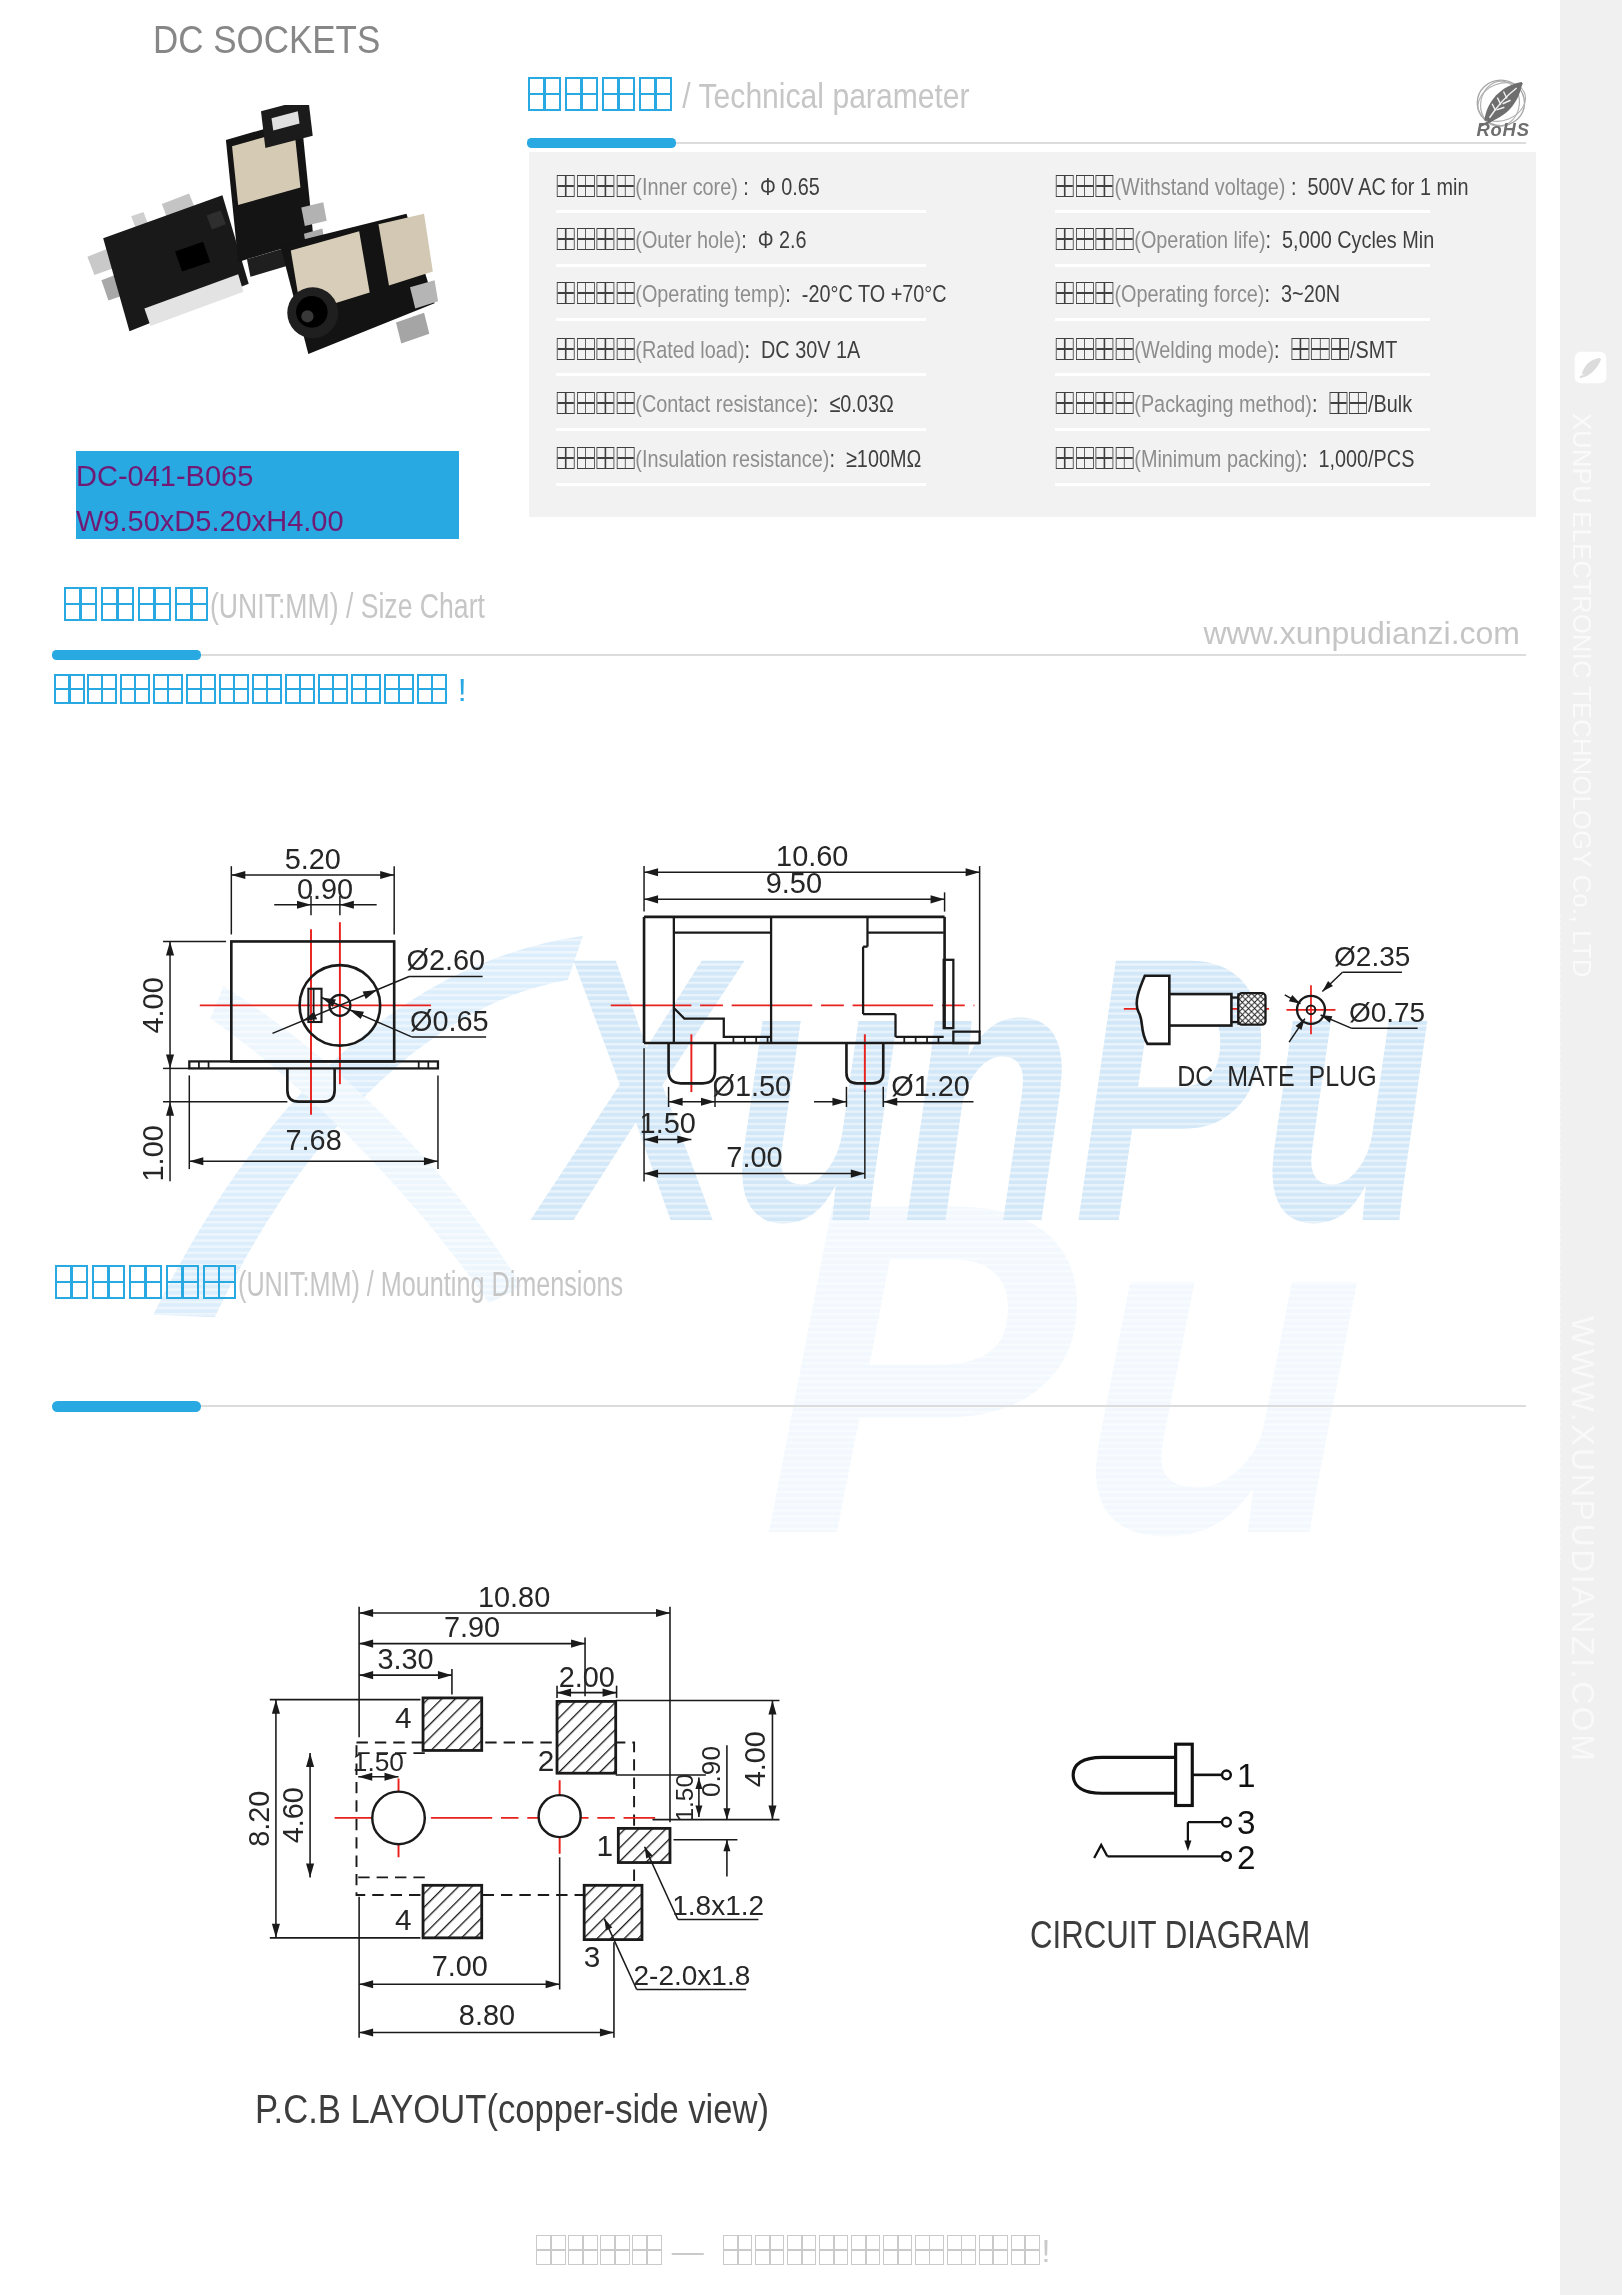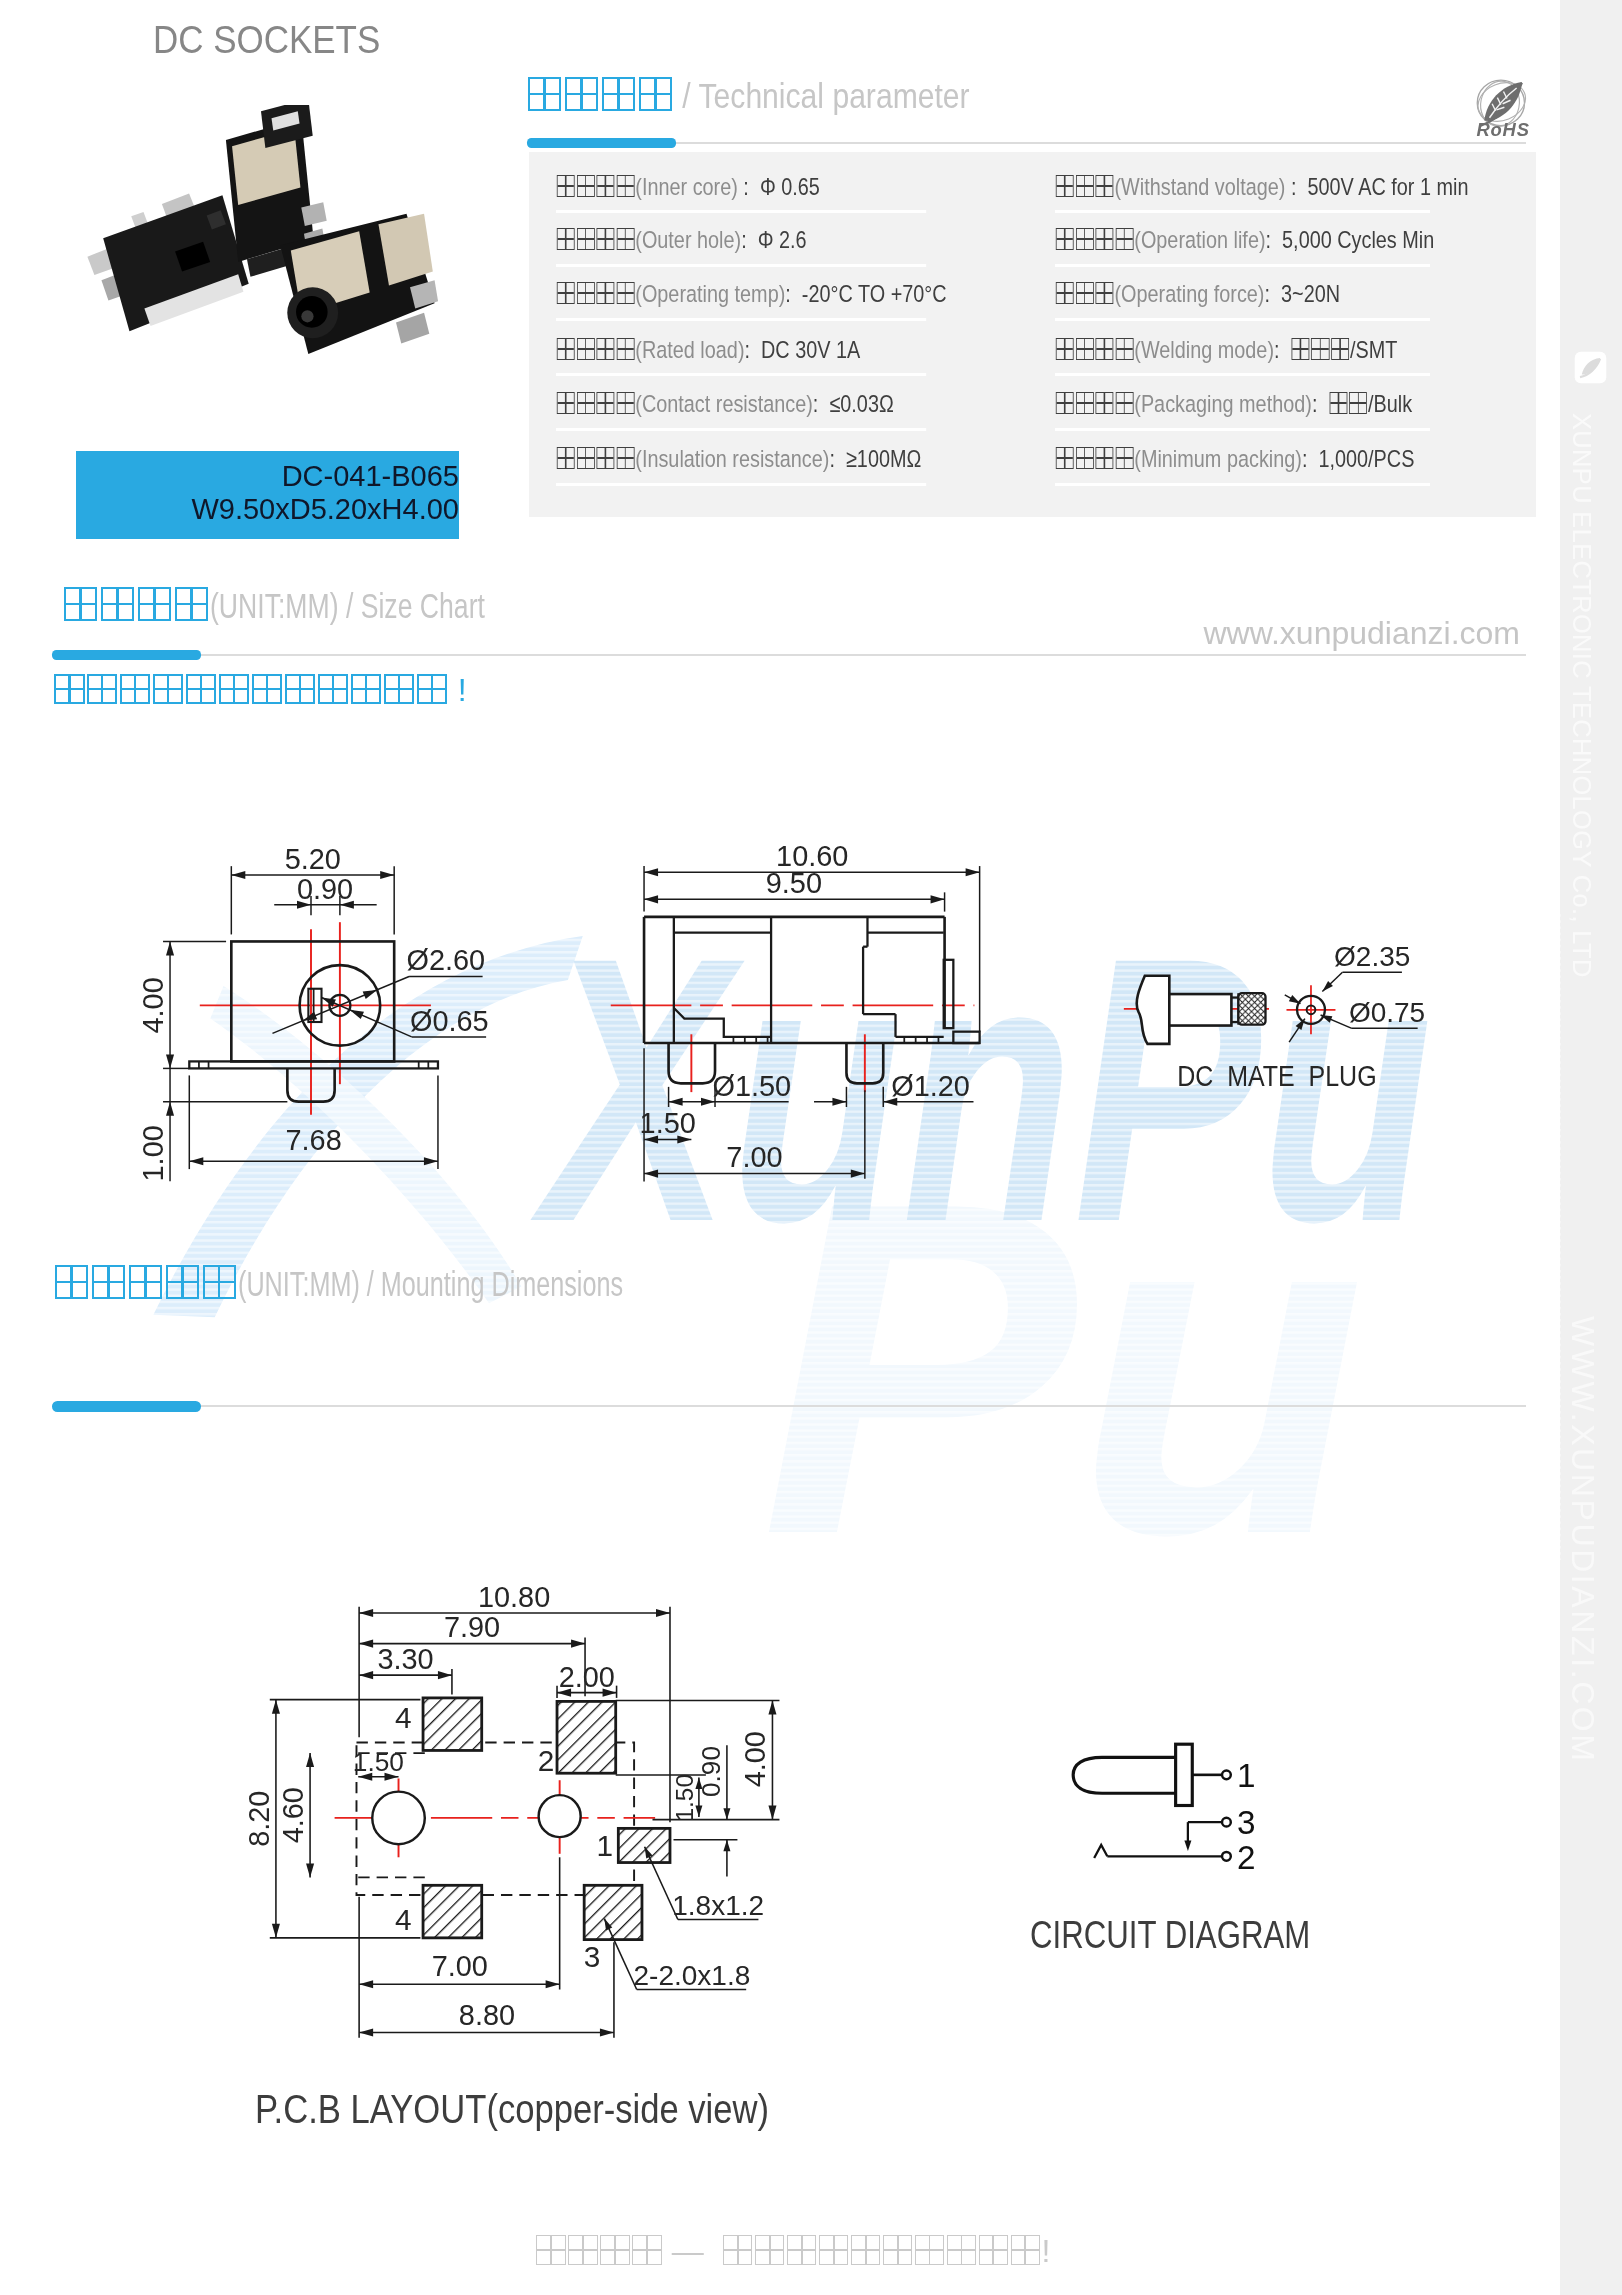--- a/index.html
+++ b/index.html
@@ -90,23 +90,23 @@
 <div class="a" style="transform:scaleX(.81);transform-origin:left top;left:1055px;top:264px;width:463px;height:2.6px;background:#ffffff"></div>
 <div class="a zh" style="transform:scaleX(.81);transform-origin:left top;left:1055px;top:280px;font-size:24.5px;color:#3f3f3f;white-space:nowrap"><i></i><i></i><i></i><span style="color:#8d8d8d">(Operating force)</span>:&nbsp;&nbsp;3~20N</div>
 <div class="a" style="transform:scaleX(.81);transform-origin:left top;left:1055px;top:318px;width:463px;height:2.6px;background:#ffffff"></div>
 <div class="a zh" style="transform:scaleX(.81);transform-origin:left top;left:1055px;top:336px;font-size:24.5px;color:#3f3f3f;white-space:nowrap"><i></i><i></i><i></i><i></i><span style="color:#8d8d8d">(Welding mode)</span>:&nbsp;&nbsp;<span><i></i><i></i><i></i></span>/SMT</div>
 <div class="a" style="transform:scaleX(.81);transform-origin:left top;left:1055px;top:373px;width:463px;height:2.6px;background:#ffffff"></div>
 <div class="a zh" style="transform:scaleX(.81);transform-origin:left top;left:1055px;top:390px;font-size:24.5px;color:#3f3f3f;white-space:nowrap"><i></i><i></i><i></i><i></i><span style="color:#8d8d8d">(Packaging method)</span>:&nbsp;&nbsp;<span><i></i><i></i></span>/Bulk</div>
 <div class="a" style="transform:scaleX(.81);transform-origin:left top;left:1055px;top:428px;width:463px;height:2.6px;background:#ffffff"></div>
 <div class="a zh" style="transform:scaleX(.81);transform-origin:left top;left:1055px;top:445px;font-size:24.5px;color:#3f3f3f;white-space:nowrap"><i></i><i></i><i></i><i></i><span style="color:#8d8d8d">(Minimum packing)</span>:&nbsp;&nbsp;1,000/PCS</div>
 <div class="a" style="transform:scaleX(.81);transform-origin:left top;left:1055px;top:483px;width:463px;height:2.6px;background:#ffffff"></div>
 
-<div class="a" style="left:76px;top:451px;width:383px;height:88px;background:#29a9e1;color:#0f172a;text-align:right;font-size:29px">
+<div class="a" style="left:76px;top:451px;width:383px;height:88px;background:#29a9e1;color:#701a75;text-align:left;font-size:29px">
 <div style="margin-top:8.8px">DC-041-B065</div>
-<div style="margin-top:0">W9.50xD5.20xH4.00</div>
+<div style="margin-top:12px">W9.50xD5.20xH4.00</div>
 </div>
 
 <div class="a zh" style="left:62px;top:585px;font-size:37px;color:#29a9e1;white-space:nowrap"><i></i><i></i><i></i><i></i><span style="color:#c6c6c6;font-size:35px;display:inline-block;transform:scaleX(.76);transform-origin:left">(UNIT:MM) / Size Chart</span></div>
 
 <div class="a" style="left:1082px;top:615px;width:438px;text-align:right;font-size:32px;color:#c5c5c5">www.xunpudianzi.com</div>
 
 <div class="a" style="left:52px;top:654px;width:1474px;height:1.8px;background:#dcdcdc"></div>
 
 <div class="a" style="left:52px;top:650px;width:149px;height:9.6px;border-radius:4.4px;background:#29a9e1"></div>
 

